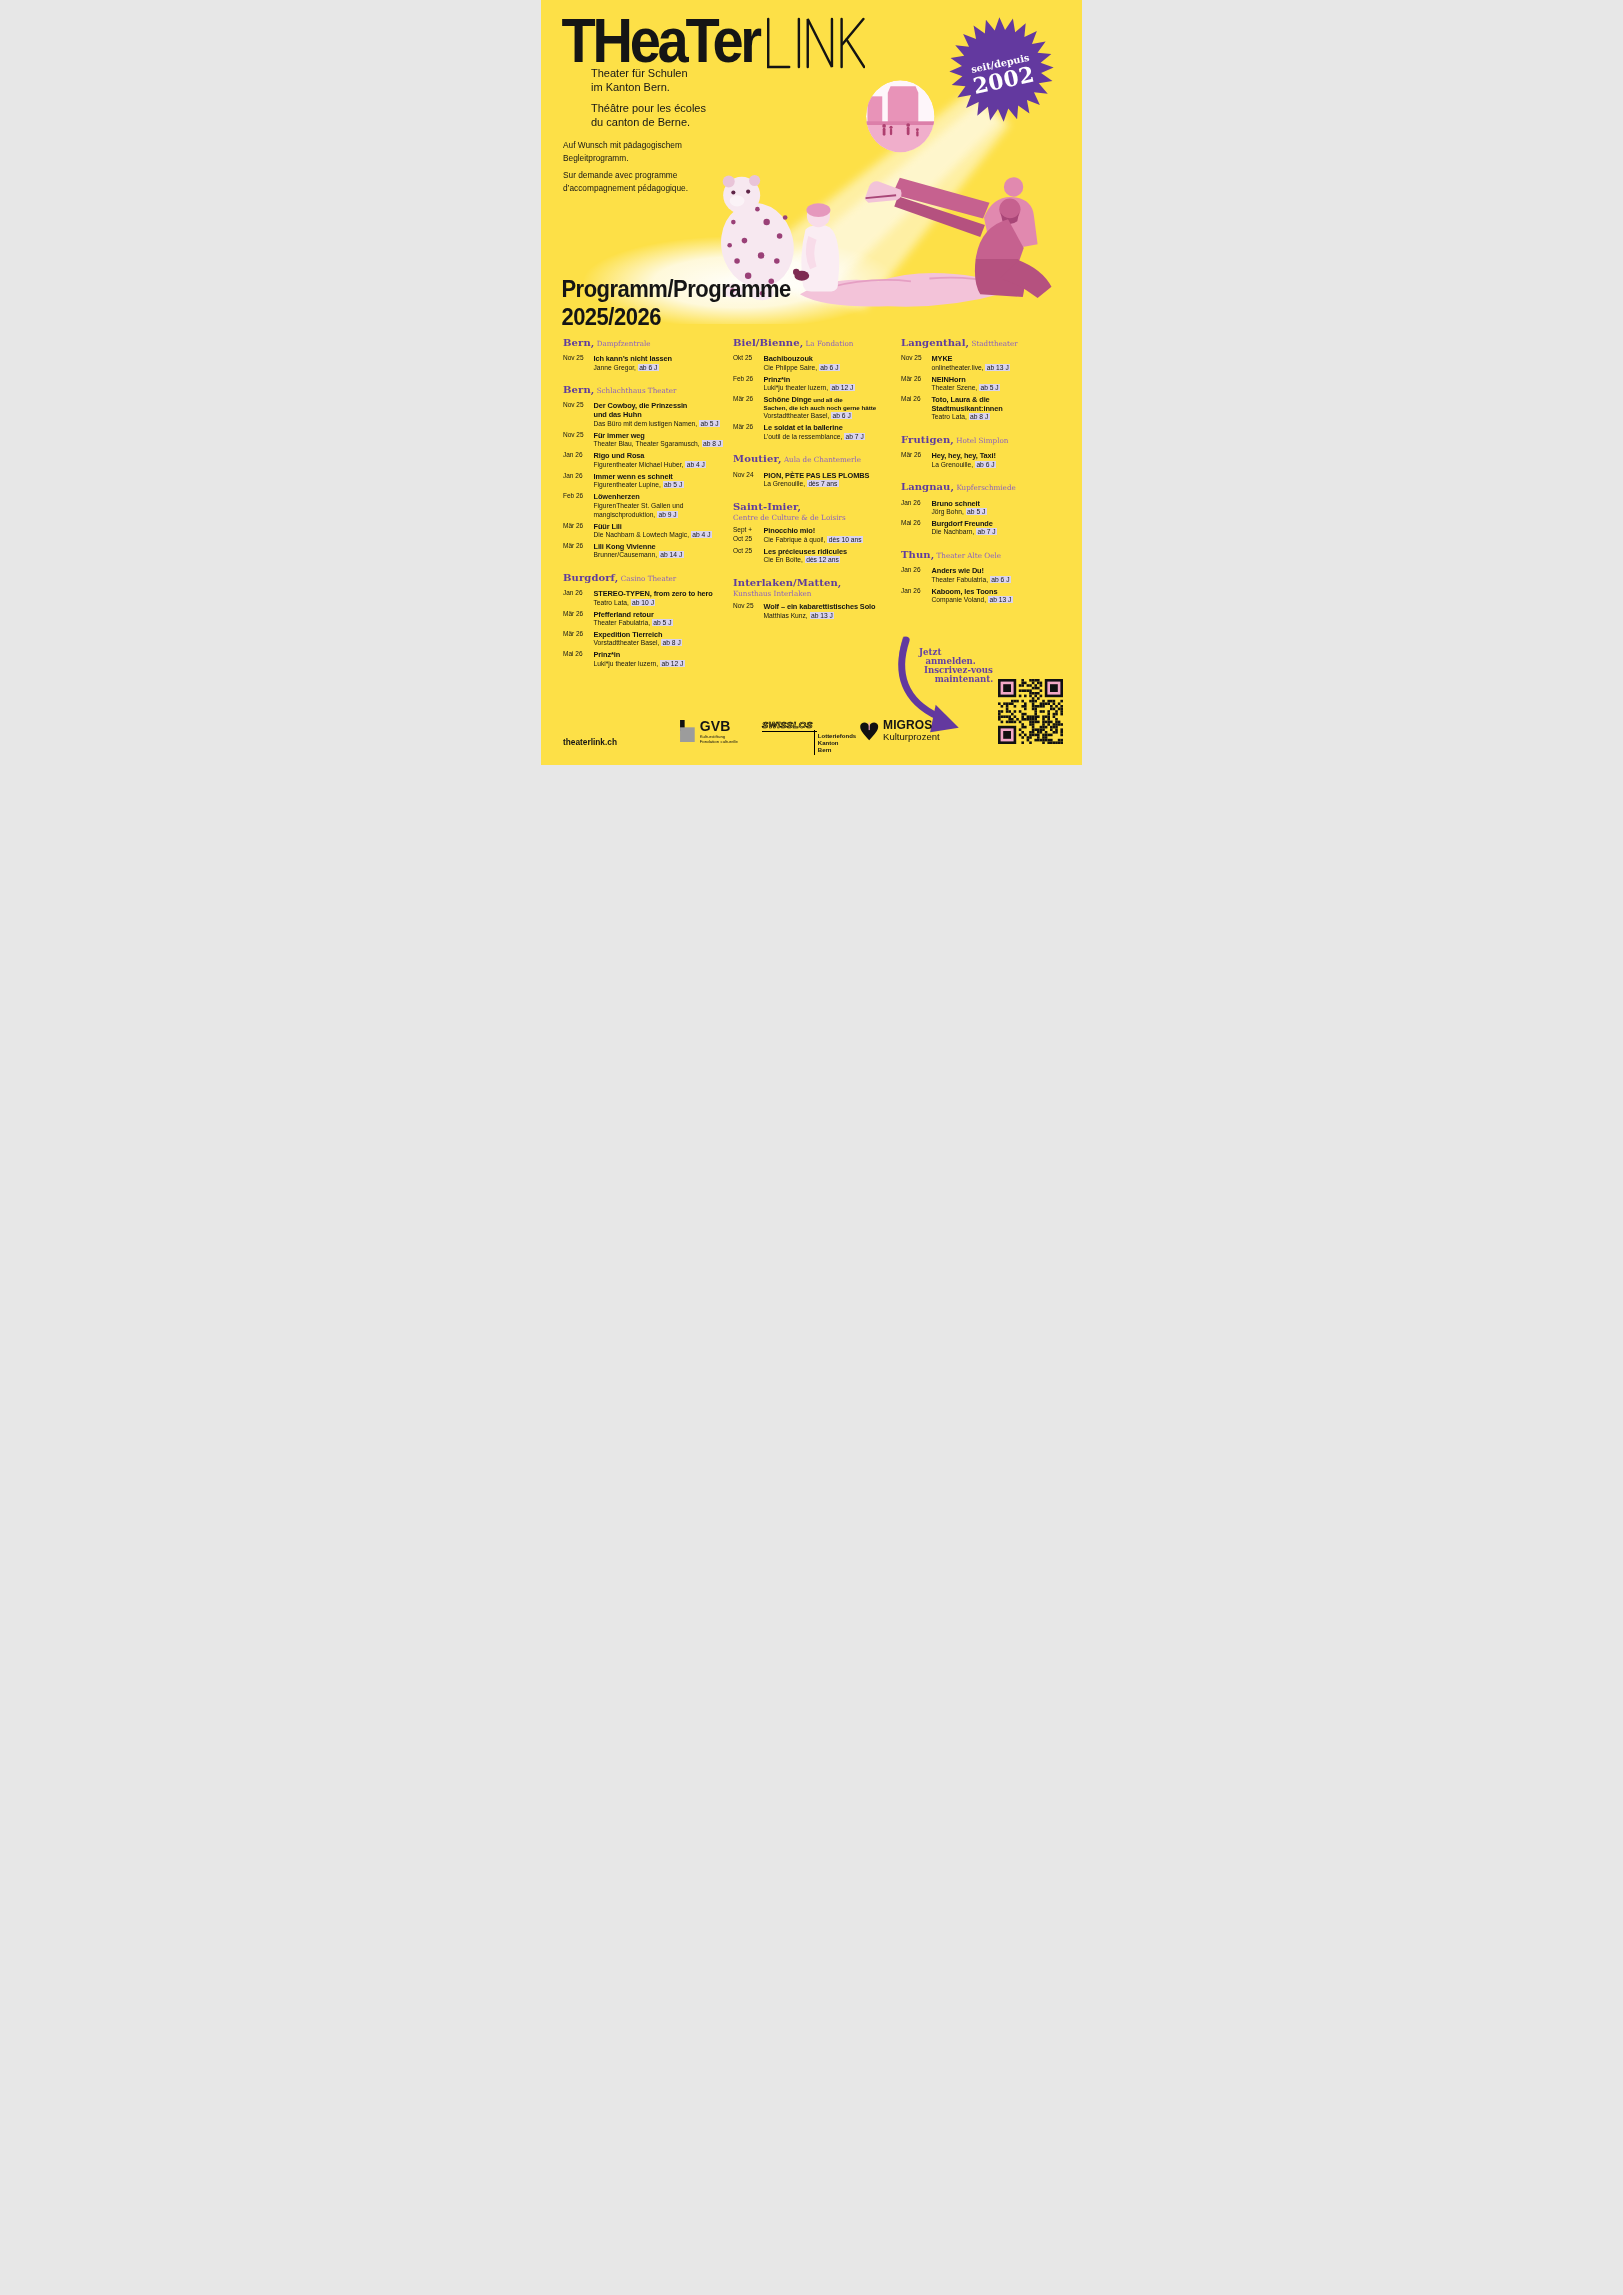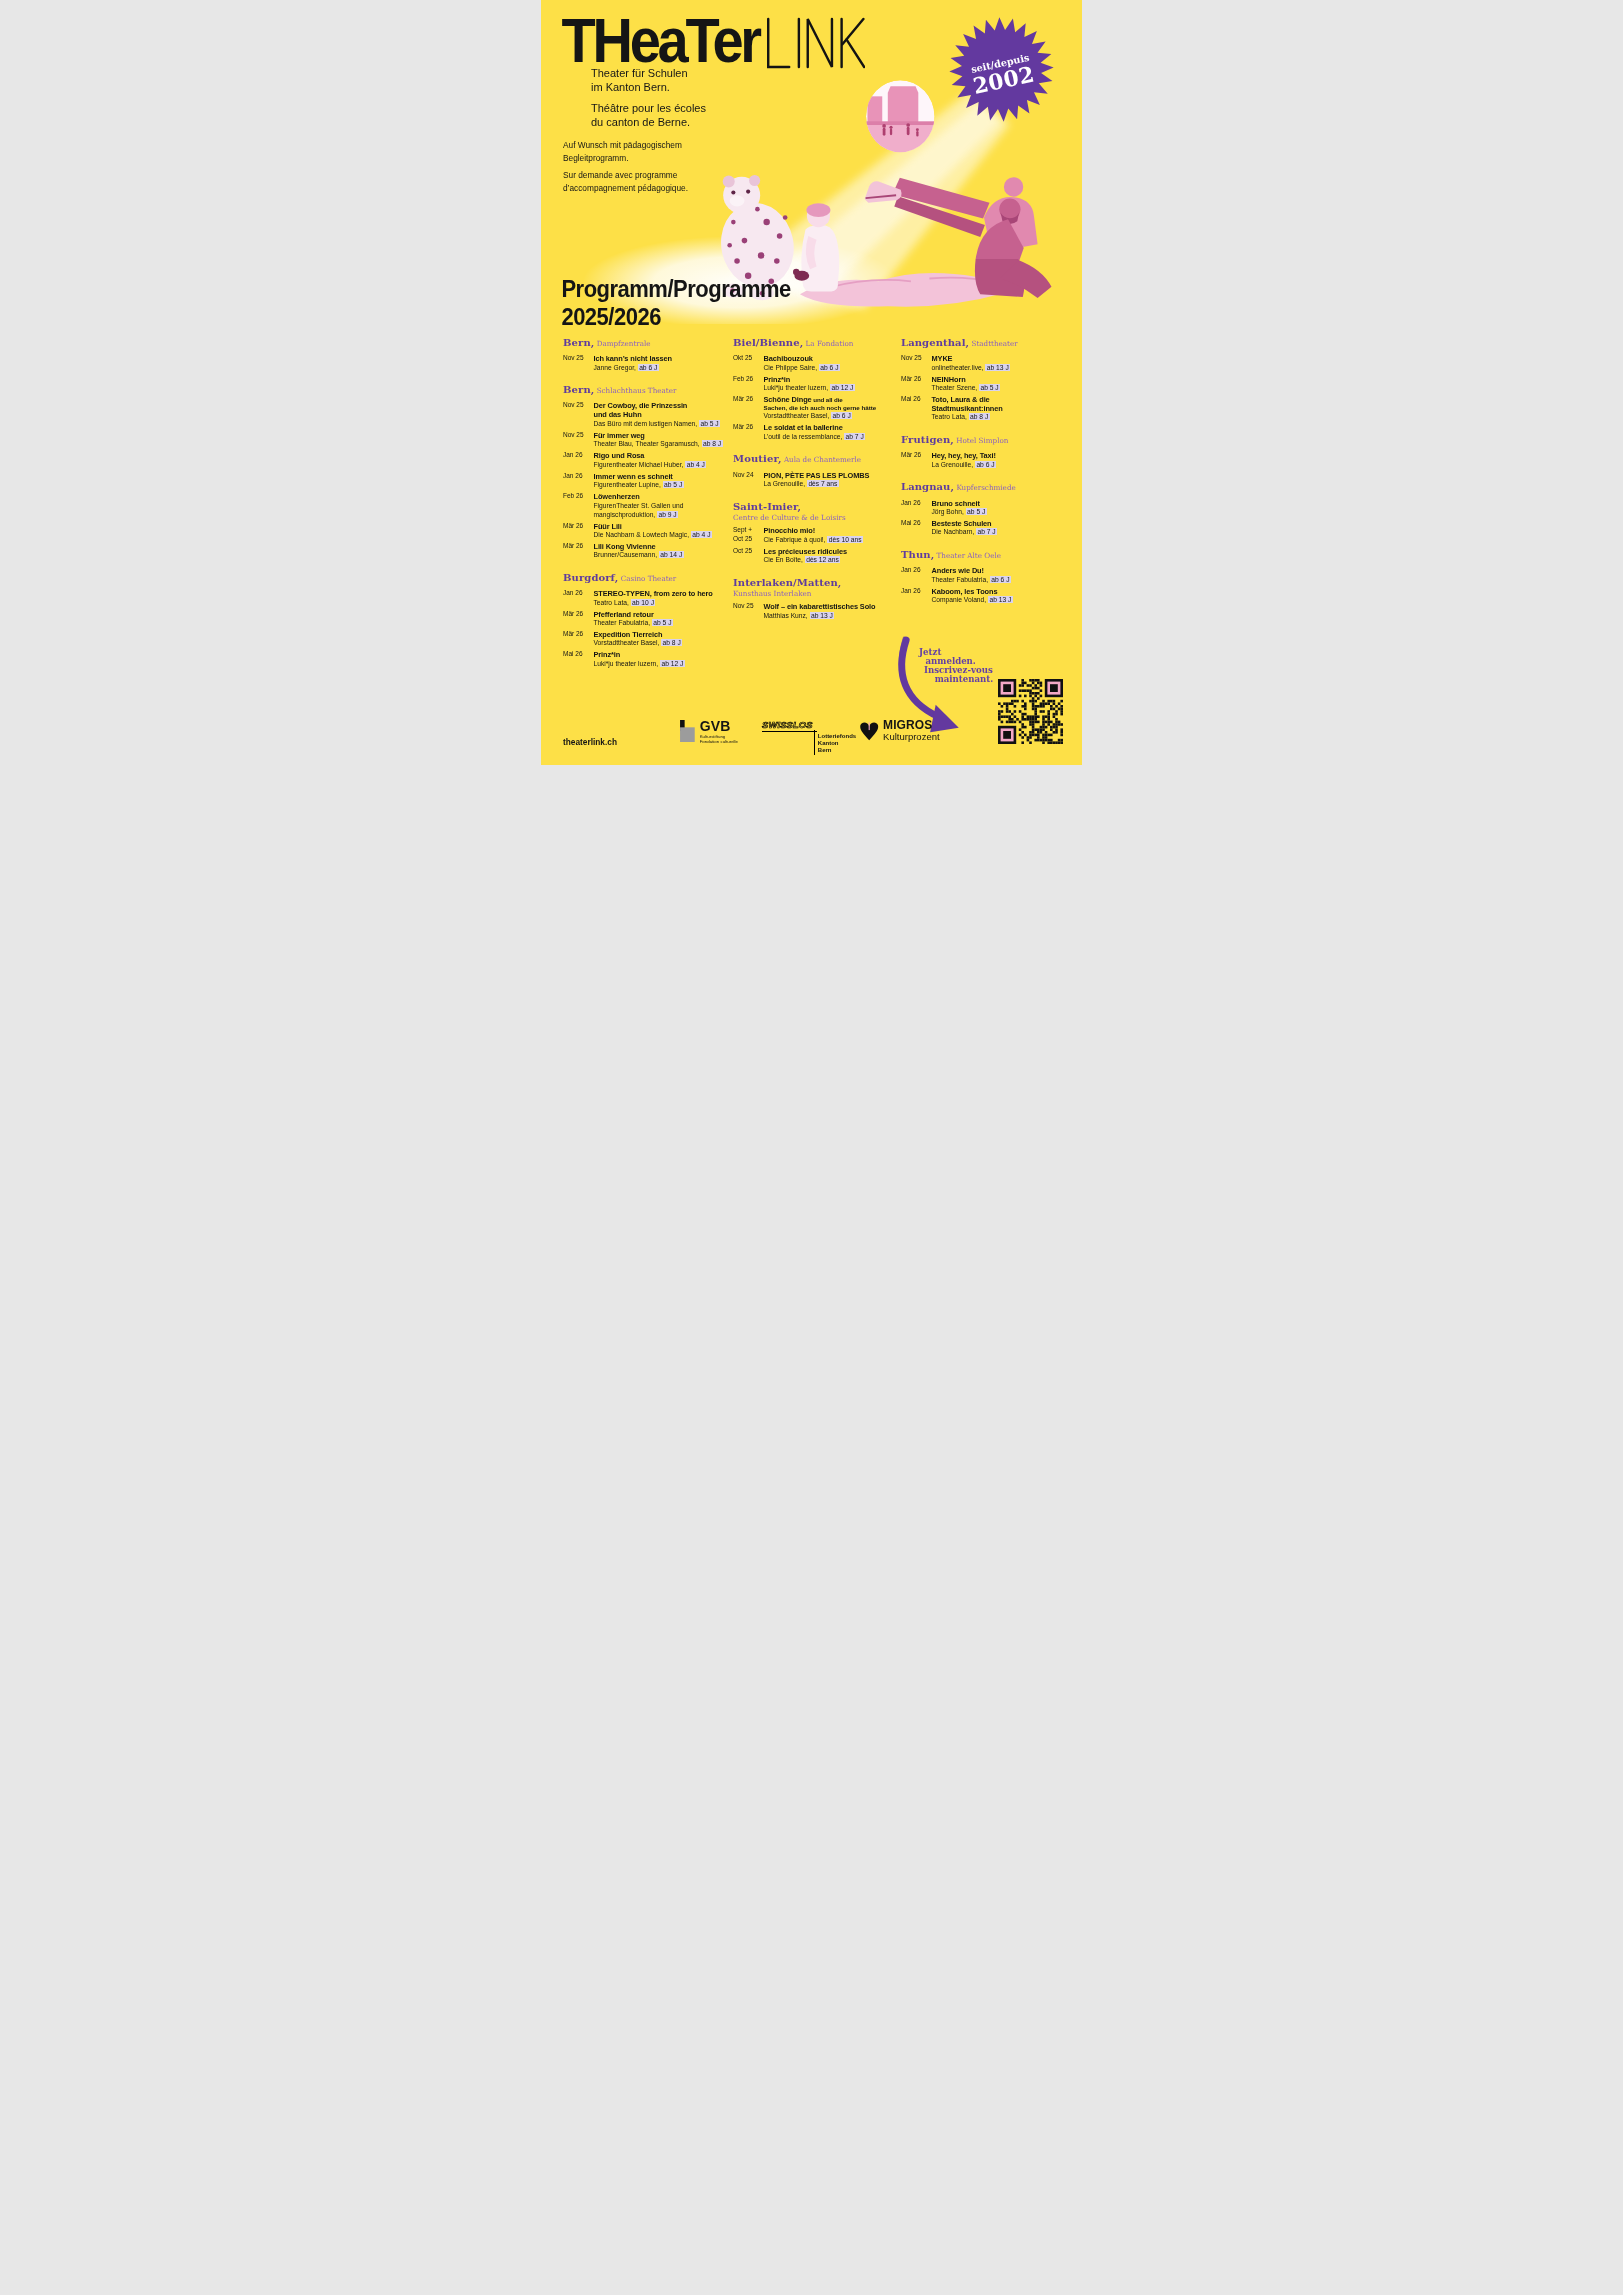--- a/index.html
+++ b/index.html
@@ -610,21 +610,21 @@
 
     </div>
   </div>
 
   <div class="entry">
     <div class="dates">
       <div class="date">Mai 26</div>
 
     </div>
     <div class="ebody">
-      <div class="tl1"><span class="t1">Besteste Schulen</span></div>
+      <div class="tl1"><span class="t1">Burgdorf Freunde</span></div>
 
       <div class="sub1"><span class="company">Die Nachbarn,</span> <span class="chip">ab 7 J</span></div>
 
     </div>
   </div>
 </div>
   </div>
 
   <div class="section">
     <h3 class="shead">

